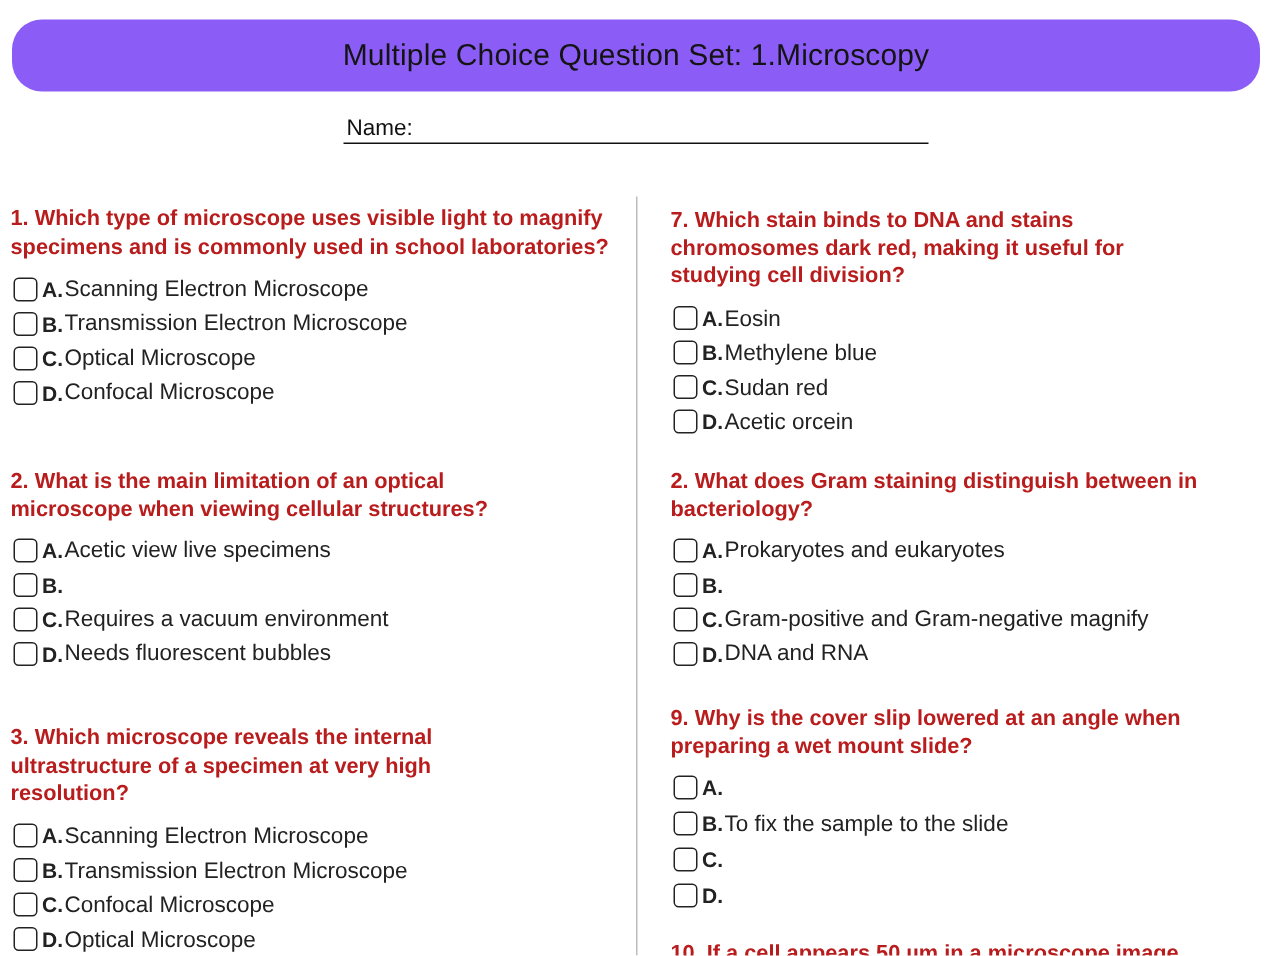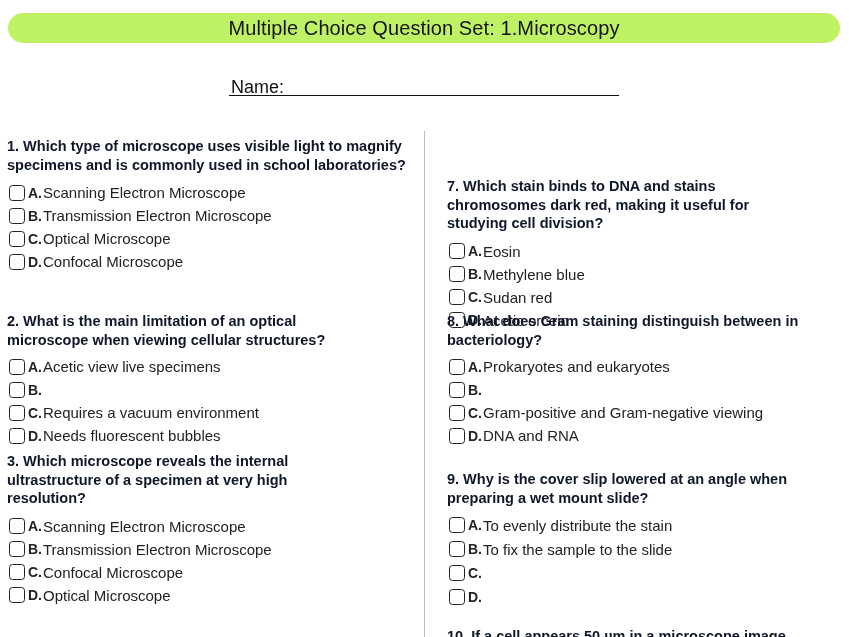--- a/index.html
+++ b/index.html
@@ -4,47 +4,47 @@
   <style>
     * { box-sizing: border-box; margin: 0; padding: 0; }
     html, body {
       width: 849px; height: 637px; overflow: hidden;
       background: #ffffff;
       font-family: "DejaVu Sans", "Liberation Sans", sans-serif;
       color: #1a1a1a;
       position: relative;
     }
     .header-pill {
-      position: absolute; left: 8px; top: 13px; width: 832px; height: 30px;
-      background: #bef264; border-radius: 20px;
+      position: absolute; left: 8px; top: 13px; width: 832px; height: 48px;
+      background: #8b5cf6; border-radius: 20px;
       display: flex; align-items: center; justify-content: center;
     }
     .header-title {
       font-size: 20px; font-weight: 500; color: #141414; letter-spacing: 0.1px;
       font-family: "Liberation Sans", sans-serif;
     }
     .name-row {
       position: absolute; left: 229px; top: 77px; width: 390px; height: 19px;
       border-bottom: 1.5px solid #111;
     }
     .name-label {
-      position: absolute; left: 2px; top: 0px; font-size: 18px; color: #111;
+      position: absolute; left: 2px; top: 0px; font-size: 15px; color: #111;
       font-family: "Liberation Sans", sans-serif;
     }
     .divider {
       position: absolute; left: 424px; top: 131px; width: 1px; height: 506px;
       background: #bdbdbd;
     }
     .column { position: absolute; top: 137px; }
     .col-left { left: 7px; width: 410px; }
     .col-right { left: 447px; width: 400px; }
     .question { position: absolute; left: 0; }
     .q-text {
       font-family: "Liberation Sans", sans-serif;
-      font-weight: 700; font-size: 14.5px; line-height: 18.5px; color: #0f172a;
+      font-weight: 700; font-size: 14.5px; line-height: 18.5px; color: #b91c1c;
     }
     .options { margin-top: 6px; }
     .option {
       display: flex; align-items: center; height: 23px;
       font-family: "Liberation Sans", sans-serif; font-size: 15px; color: #222;
       cursor: pointer;
     }
     .checkbox {
       width: 16px; height: 16px; border: 1.6px solid #222; border-radius: 3.5px;
       margin-left: 2px; margin-right: 3px; flex-shrink: 0; background: #fff;
@@ -110,21 +110,21 @@
           <span class="opt-text">Requires a vacuum environment</span>
         </div>
       <div class="option">
           <span class="checkbox"></span>
           <span class="opt-letter">D.</span>
           <span class="opt-text">Needs fluorescent bubbles</span>
         </div>
     </div>
   </div>
 
-  <div class="question" style="top:315px;">
+  <div class="question" style="top:346px;">
     <div class="q-text" style="width:330px;">3. Which microscope reveals the internal ultrastructure of a specimen at very high resolution?</div>
     <div class="options" style="margin-top:7px;">
       <div class="option">
           <span class="checkbox"></span>
           <span class="opt-letter">A.</span>
           <span class="opt-text">Scanning Electron Microscope</span>
         </div>
       <div class="option">
           <span class="checkbox"></span>
           <span class="opt-letter">B.</span>
@@ -139,21 +139,21 @@
           <span class="checkbox"></span>
           <span class="opt-letter">D.</span>
           <span class="opt-text">Optical Microscope</span>
         </div>
     </div>
   </div>
 </div>
 
 <div class="column col-right">
   <div class="question" style="top:1px;">
-    <div class="q-text" style="width:365px;margin-top:39px;">7. Which stain binds to DNA and stains chromosomes dark red, making it useful for studying cell division?</div>
+    <div class="q-text" style="width:365px;">7. Which stain binds to DNA and stains chromosomes dark red, making it useful for studying cell division?</div>
     <div class="options" style="margin-top:7px;">
       <div class="option">
           <span class="checkbox"></span>
           <span class="opt-letter">A.</span>
           <span class="opt-text">Eosin</span>
         </div>
       <div class="option">
           <span class="checkbox"></span>
           <span class="opt-letter">B.</span>
           <span class="opt-text">Methylene blue</span>
@@ -165,51 +165,50 @@
         </div>
       <div class="option">
           <span class="checkbox"></span>
           <span class="opt-letter">D.</span>
           <span class="opt-text">Acetic orcein</span>
         </div>
     </div>
   </div>
 
   <div class="question" style="top:175px;">
-    <div class="q-text" style="width:395px;">8. What does Gram staining distinguish between in bacteriology?</div>
+    <div class="q-text" style="width:395px;">2. What does Gram staining distinguish between in bacteriology?</div>
     <div class="options" style="margin-top:6px;">
       <div class="option">
           <span class="checkbox"></span>
           <span class="opt-letter">A.</span>
           <span class="opt-text">Prokaryotes and eukaryotes</span>
         </div>
       <div class="option">
           <span class="checkbox"></span>
           <span class="opt-letter">B.</span>
         </div>
       <div class="option">
           <span class="checkbox"></span>
           <span class="opt-letter">C.</span>
-          <span class="opt-text">Gram-positive and Gram-negative viewing</span>
+          <span class="opt-text">Gram-positive and Gram-negative magnify</span>
         </div>
       <div class="option">
           <span class="checkbox"></span>
           <span class="opt-letter">D.</span>
           <span class="opt-text">DNA and RNA</span>
         </div>
     </div>
   </div>
 
   <div class="question" style="top:333px;">
     <div class="q-text" style="width:400px;">9. Why is the cover slip lowered at an angle when preparing a wet mount slide?</div>
     <div class="options" style="margin-top:6px;">
       <div class="option" style="height:24px;">
           <span class="checkbox"></span>
           <span class="opt-letter">A.</span>
-          <span class="opt-text">To evenly distribute the stain</span>
         </div>
       <div class="option" style="height:24px;">
           <span class="checkbox"></span>
           <span class="opt-letter">B.</span>
           <span class="opt-text">To fix the sample to the slide</span>
         </div>
       <div class="option" style="height:24px;">
           <span class="checkbox"></span>
           <span class="opt-letter">C.</span>
         </div>

